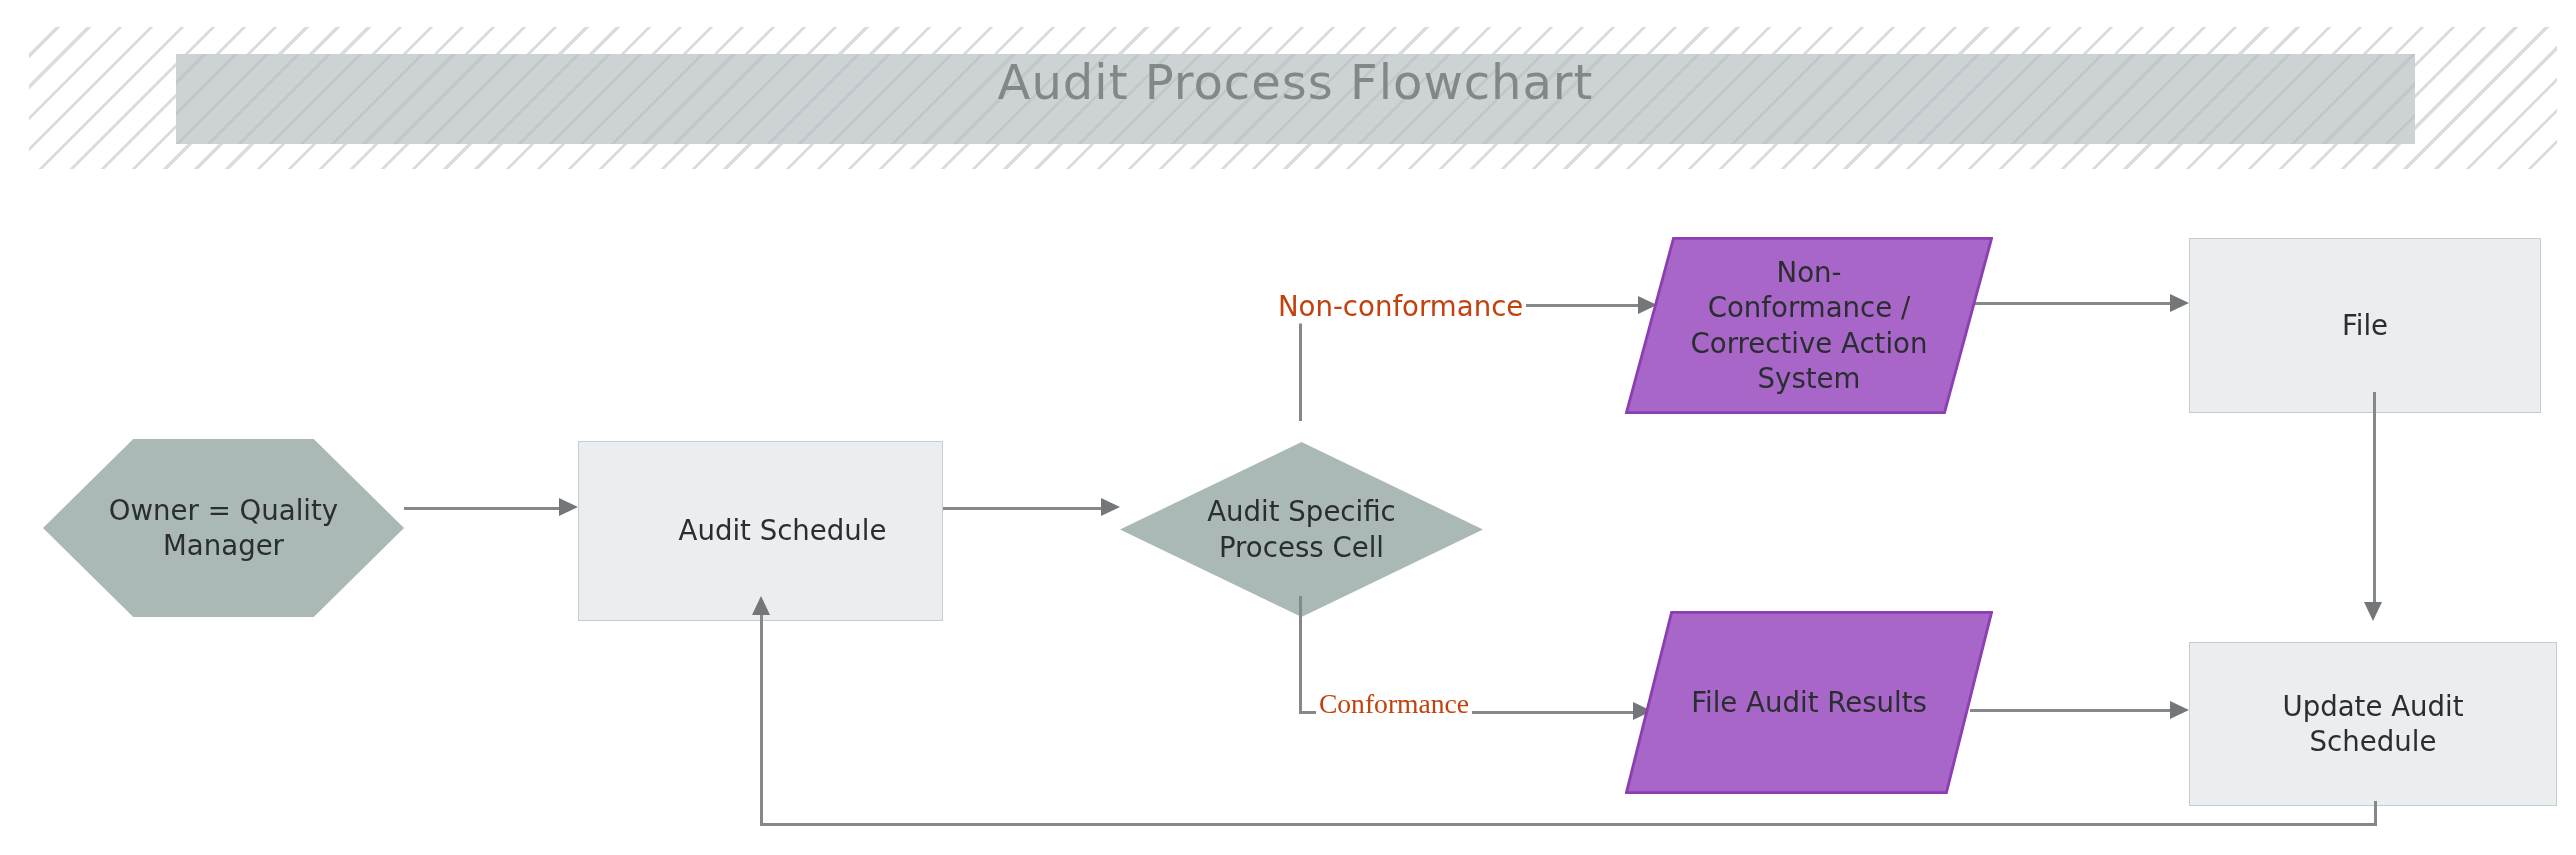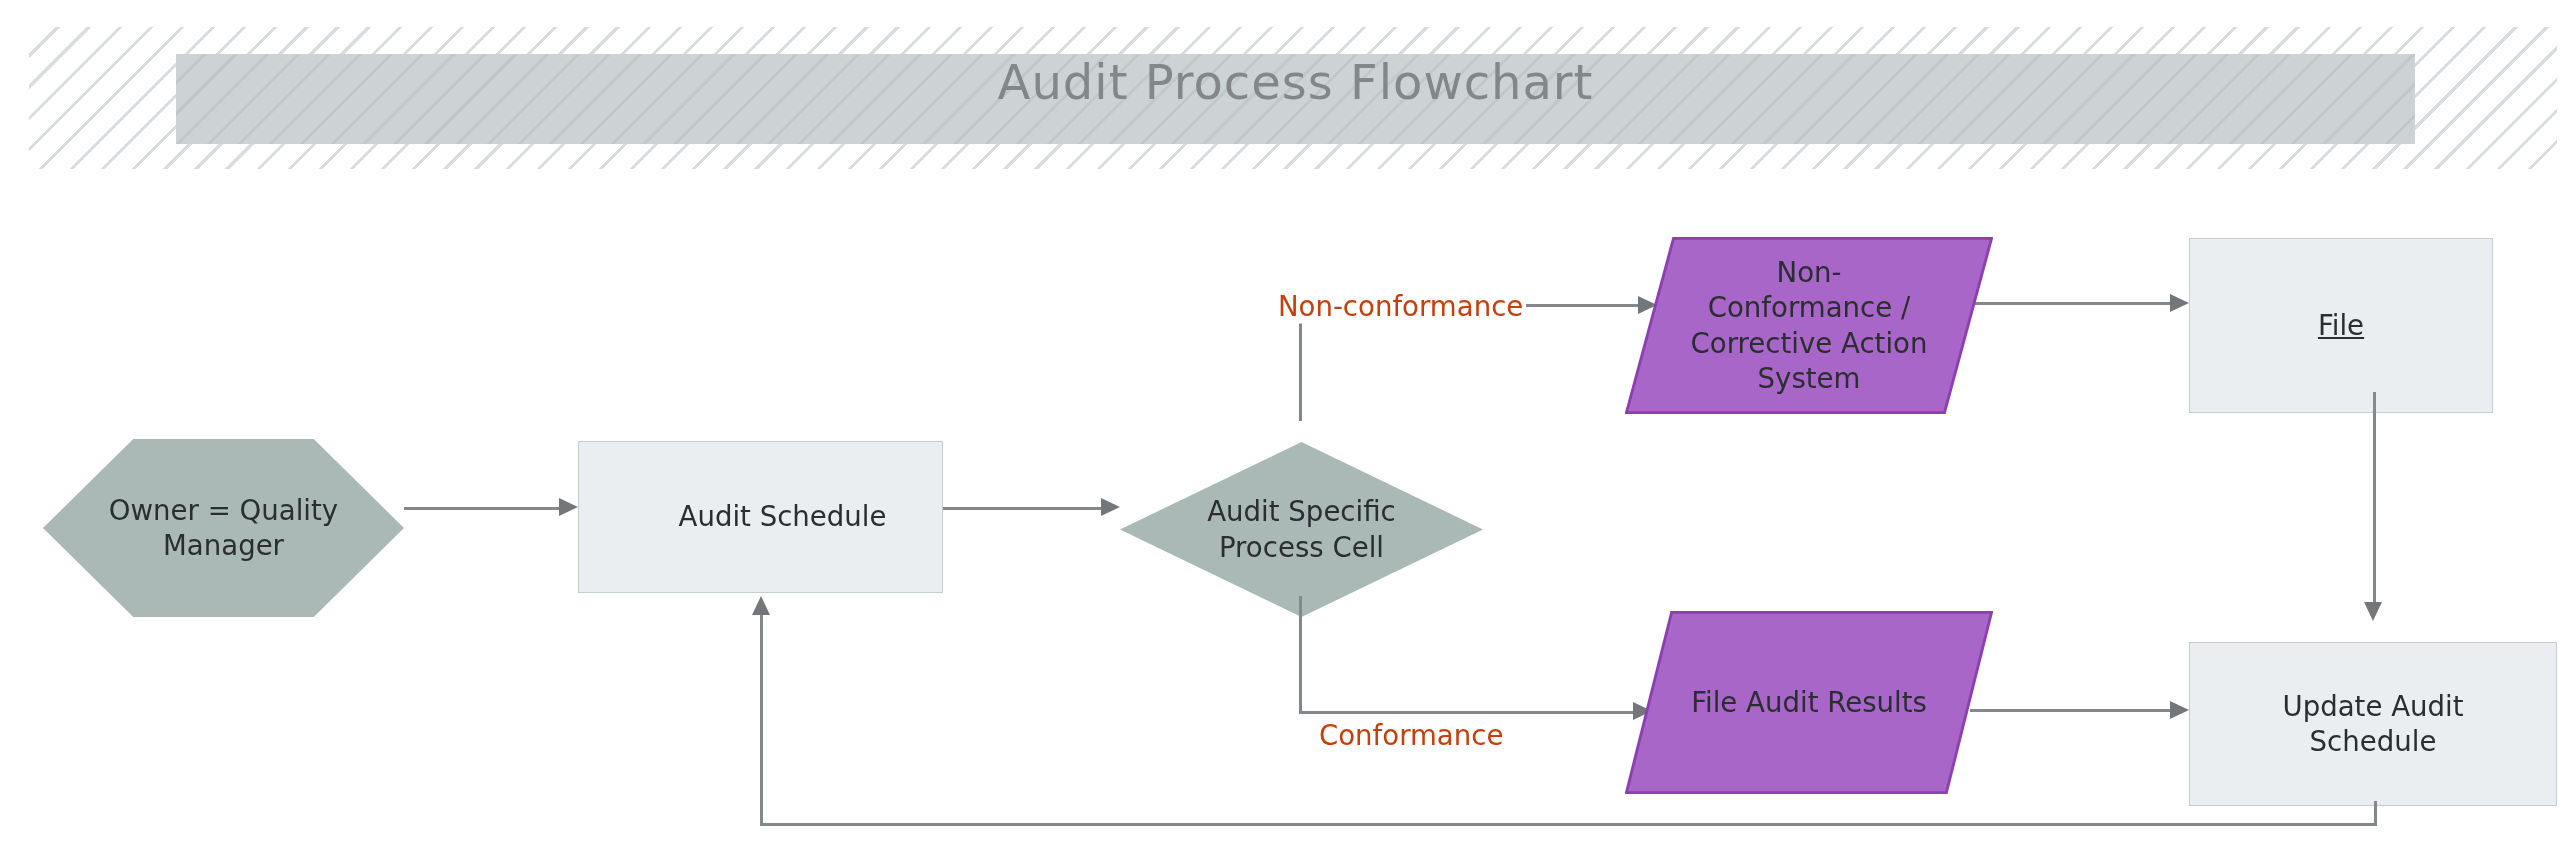--- a/index.html
+++ b/index.html
@@ -103,55 +103,55 @@
   <div class="seg h" style="left:1970px;top:302px;width:202px;"></div>
   <div class="ah right" style="left:2170px;top:294px;"></div>
 
   <div class="seg v" style="left:2373px;top:392px;height:212px;"></div>
   <div class="ah down" style="left:2364px;top:602px;"></div>
 
   <div class="seg v" style="left:1299px;top:596px;height:118px;"></div>
 
   <div class="seg h" style="left:1300px;top:711px;width:336px;"></div>
   <div class="ah right" style="left:1633px;top:702px;"></div>
-  <div class="edge-label" style="left:1316px;top:735px;">Conformance</div>
+  <div class="edge-label" style="left:1316px;top:704px;font-family:Liberation Serif, serif;">Conformance</div>
 
   <div class="seg h" style="left:1970px;top:709px;width:202px;"></div>
   <div class="ah right" style="left:2170px;top:701px;"></div>
 
   <div class="seg v" style="left:2374px;top:801px;height:25px;"></div>
   <div class="seg h" style="left:760px;top:823px;width:1616px;"></div>
   <div class="seg v" style="left:760px;top:613px;height:213px;"></div>
   <div class="ah up" style="left:752px;top:596px;"></div>
 
   <div class="node hexagon" style="left:43px;top:418px;width:361px;height:178px;">
     <div class="node-label">Owner = Quality
 Manager</div>
   </div>
 
-  <div class="node rect" style="left:578px;top:420px;width:365px;height:152px;padding-left:44px;">
+  <div class="node rect" style="left:578px;top:420px;width:365px;height:180px;padding-left:44px;">
     <div class="node-label">Audit Schedule</div>
   </div>
 
   <div class="node diamond" style="left:1120px;top:421px;width:363px;height:175px;">
     <div class="node-label">Audit Specific
 Process Cell</div>
   </div>
 
   <div class="node" style="left:1625px;top:216px;width:368px;height:177px;">
     <svg class="para-svg" viewBox="0 0 387 186" preserveAspectRatio="none">
       <polygon points="51,1.5 385.5,1.5 336,184.5 1.5,184.5" fill="var(--purple)" stroke="var(--purple-border)" stroke-width="3"></polygon>
     </svg>
     <div class="node-label">Non-
 Conformance /
 Corrective Action
 System</div>
   </div>
 
-  <div class="node rect" style="left:2189px;top:217px;width:304px;height:175px;text-decoration:underline;">
+  <div class="node rect" style="left:2189px;top:217px;width:352px;height:175px;">
     <div class="node-label">File</div>
   </div>
 
   <div class="node" style="left:1625px;top:590px;width:368px;height:183px;">
     <svg class="para-svg" viewBox="0 0 387 192" preserveAspectRatio="none">
       <polygon points="49,1.5 385.5,1.5 338,190.5 1.5,190.5" fill="var(--purple)" stroke="var(--purple-border)" stroke-width="3"></polygon>
     </svg>
     <div class="node-label">File Audit Results</div>
   </div>
 

